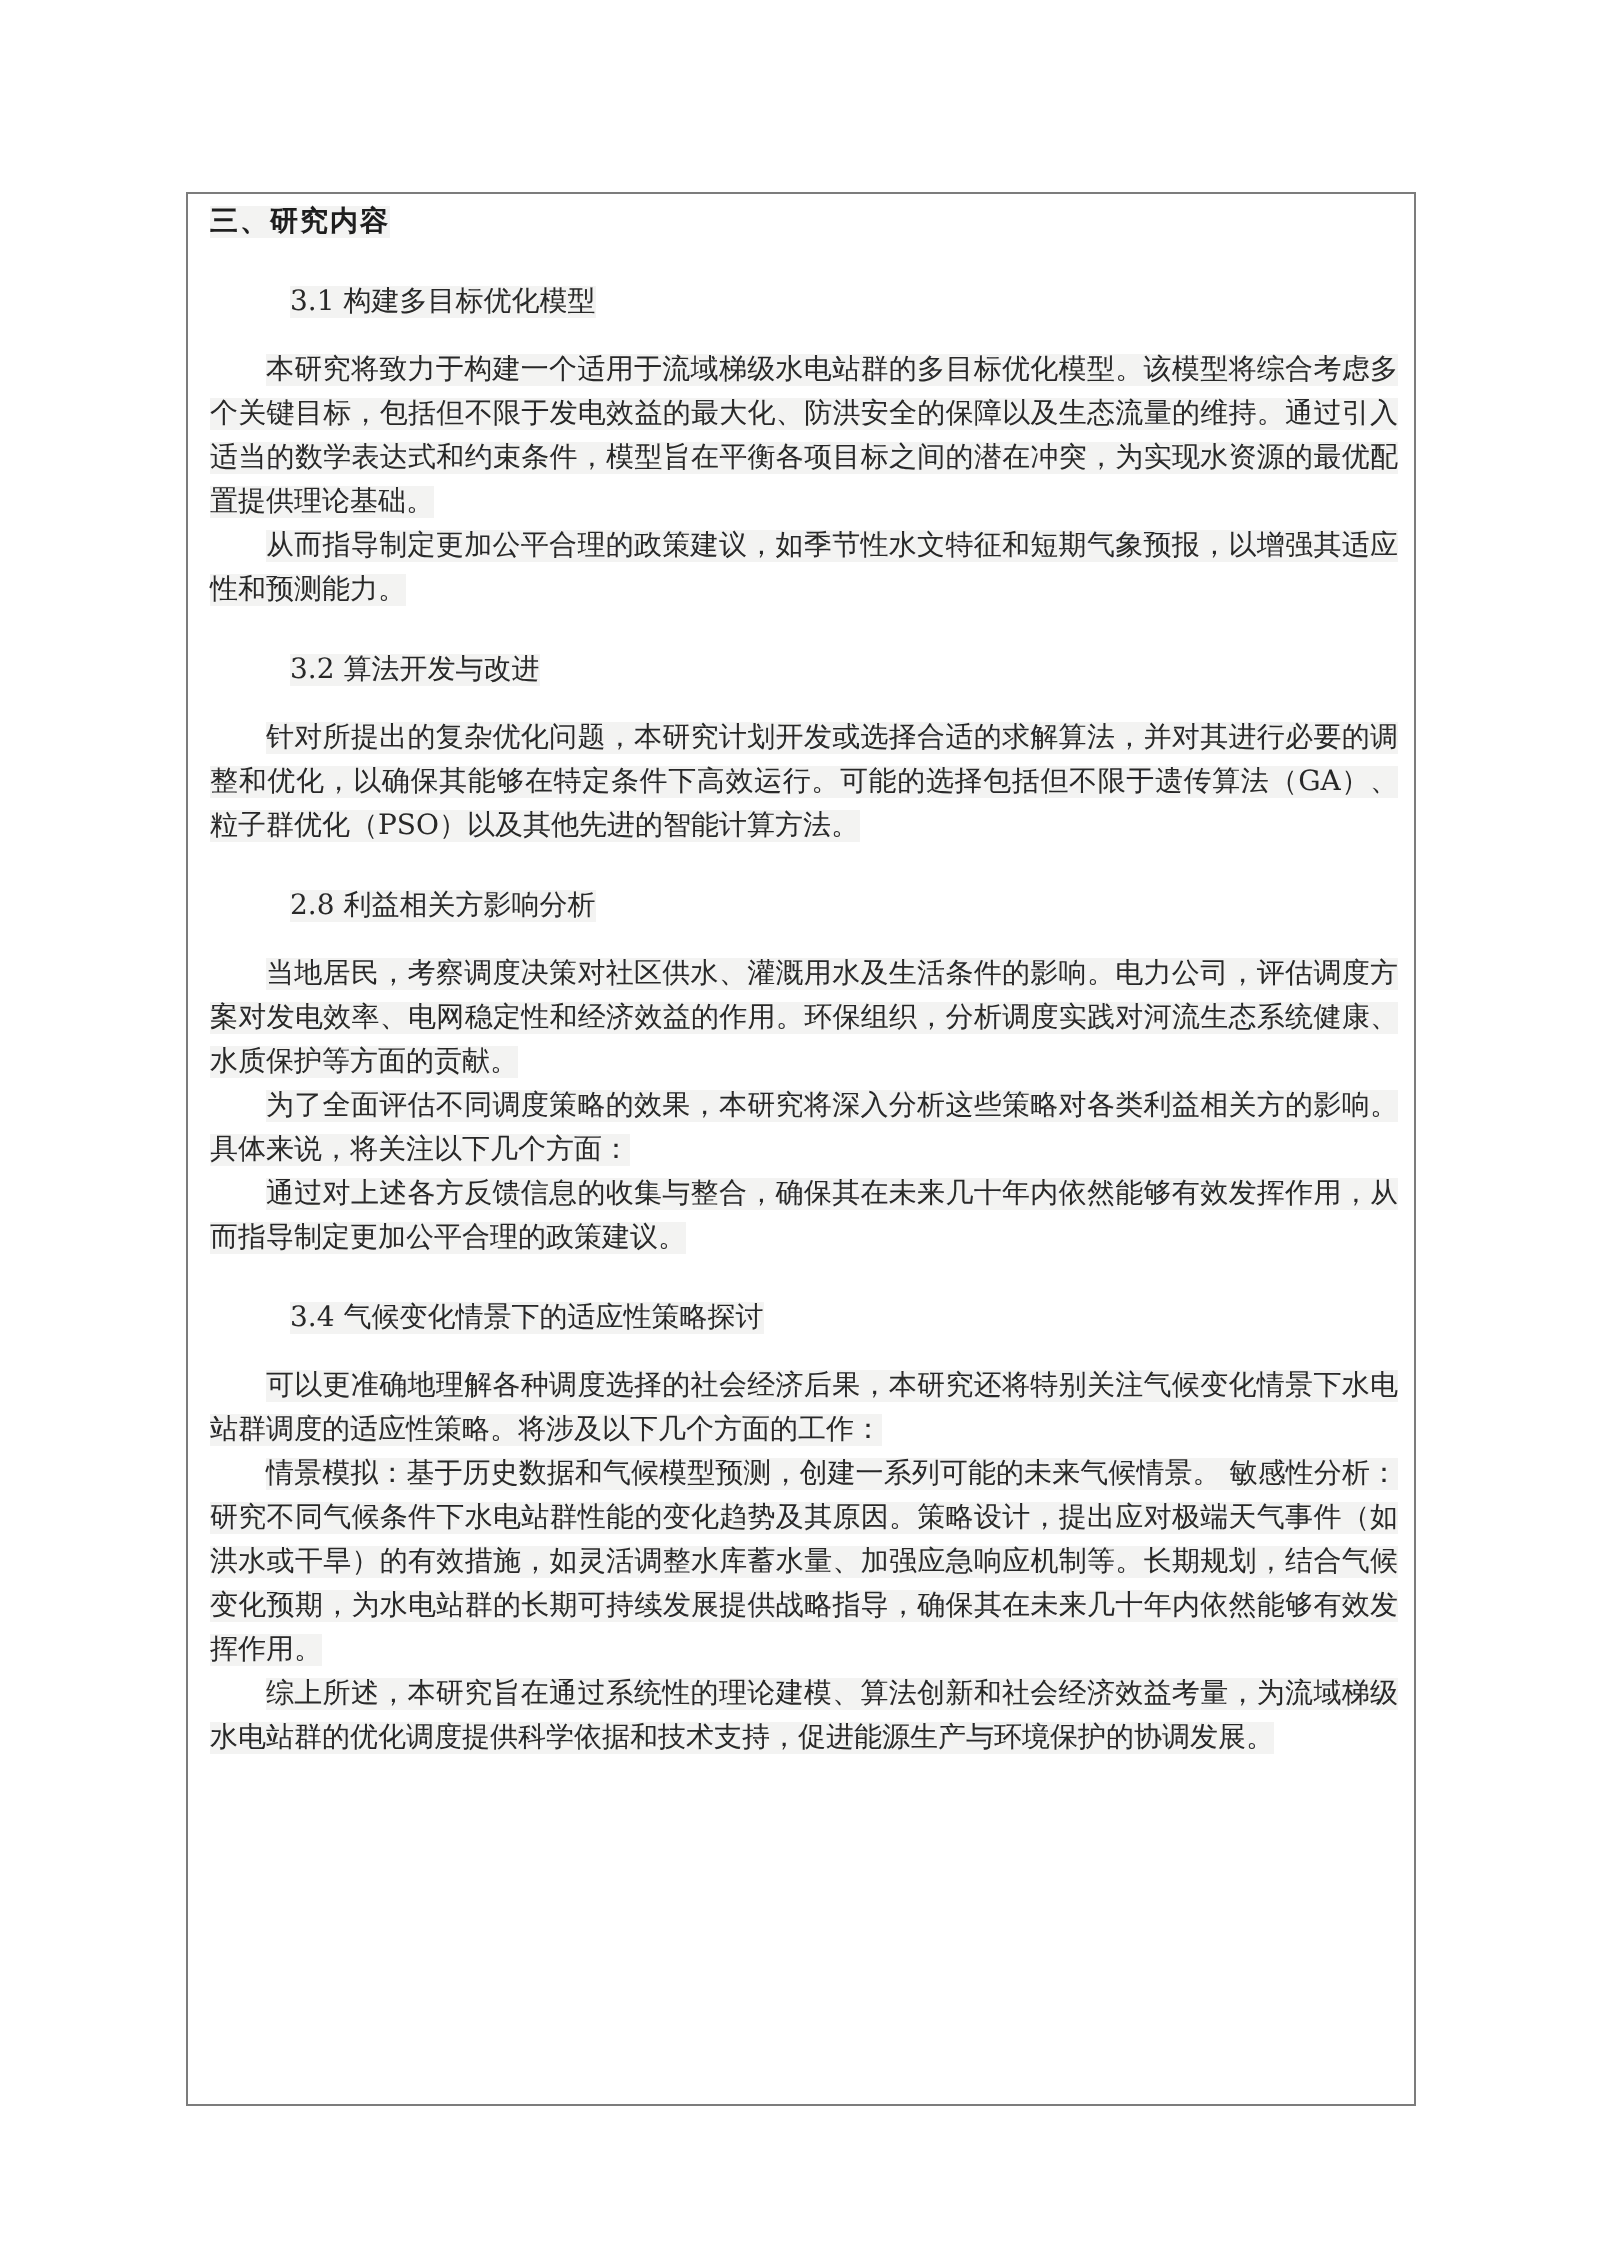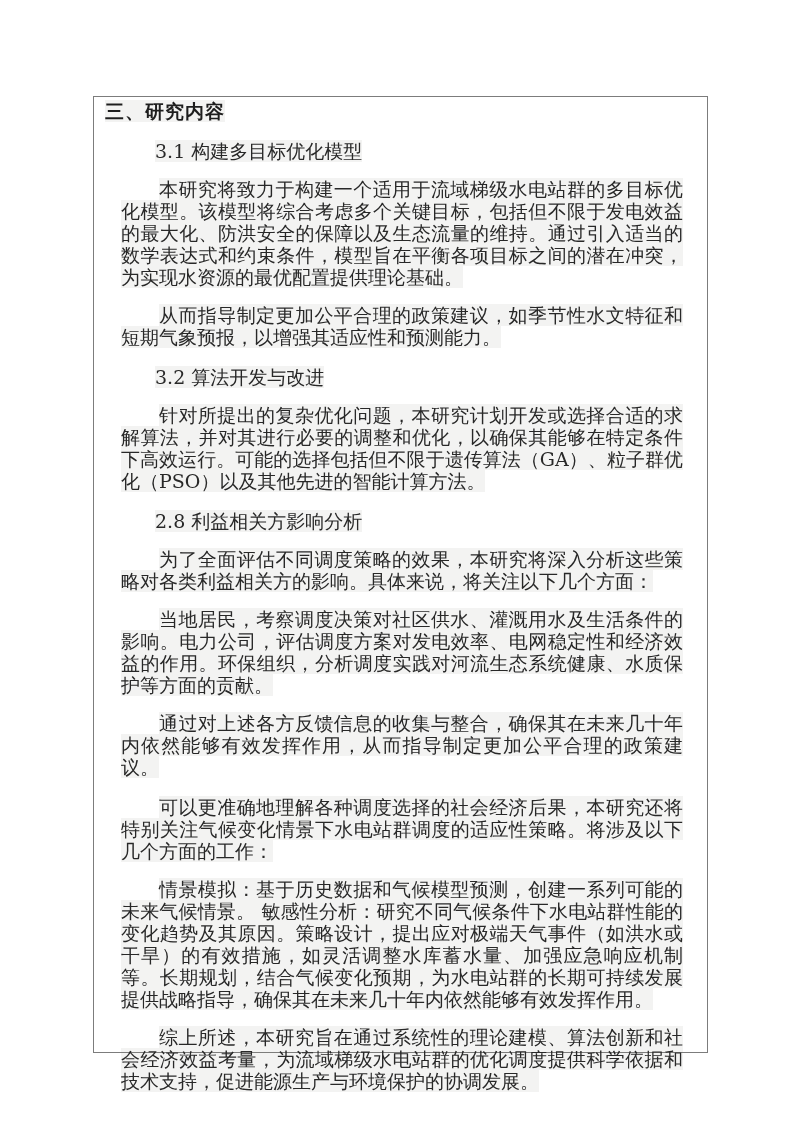--- a/index.html
+++ b/index.html
@@ -17,38 +17,38 @@
   .doc-cell {
     position: absolute;
     left: 93px;
     top: 96px;
     width: 615px;
     height: 957px;
     box-sizing: border-box;
     border: 1px solid #7c7c7c;
     padding: 3px 8px 0 11px;
     color: #282828;
-    font-size: 19px;
+    font-size: 14px;
     line-height: 22px;
     background: #ffffff;
   }
   .cell-header {
     font-weight: bold;
     letter-spacing: 1px;
     color: #1e1e1e;
   }
   .section {
     margin-top: 18px;
   }
   .sec-title {
     text-indent: 2em;
     margin: 12px;
   }
   .para {
-    margin: 16px;
+    margin: 0;
     text-indent: 2em;
     text-align: justify;
     text-justify: inter-ideograph;
     text-align-last: left;
   }
   
   .txt {
     background: rgba(142, 136, 127, 0.10);
     box-decoration-break: clone;
     -webkit-box-decoration-break: clone;
@@ -69,24 +69,25 @@
     <p class="para"><span class="txt">从而指导制定更加公平合理的政策建议，如季节性水文特征和短期气象预报，以增强其适应性和预测能力。</span></p>
   </div>
 
   <div class="section">
     <p class="sec-title"><span class="txt">3.2 算法开发与改进</span></p>
     <p class="para"><span class="txt">针对所提出的复杂优化问题，本研究计划开发或选择合适的求解算法，并对其进行必要的调整和优化，以确保其能够在特定条件下高效运行。可能的选择包括但不限于遗传算法（GA）、粒子群优化（PSO）以及其他先进的智能计算方法。</span></p>
   </div>
 
   <div class="section">
     <p class="sec-title"><span class="txt">2.8 利益相关方影响分析</span></p>
+    <p class="para"><span class="txt">当地居民，考察调度决策对社区供水、灌溉用水及生活条件的影响。电力公司，评估调度方案对发电效率、电网稳定性和经济效益的作用。环保组织，分析调度实践对河流生态系统健康、水质保护等方面的贡献。</span></p>
     <p class="para"><span class="txt">为了全面评估不同调度策略的效果，本研究将深入分析这些策略对各类利益相关方的影响。具体来说，将关注以下几个方面：</span></p>
-    <p class="para"><span class="txt">当地居民，考察调度决策对社区供水、灌溉用水及生活条件的影响。电力公司，评估调度方案对发电效率、电网稳定性和经济效益的作用。环保组织，分析调度实践对河流生态系统健康、水质保护等方面的贡献。</span></p>
     <p class="para"><span class="txt">通过对上述各方反馈信息的收集与整合，确保其在未来几十年内依然能够有效发挥作用，从而指导制定更加公平合理的政策建议。</span></p>
   </div>
 
   <div class="section">
+    <p class="sec-title"><span class="txt">3.4 气候变化情景下的适应性策略探讨</span></p>
     <p class="para"><span class="txt">可以更准确地理解各种调度选择的社会经济后果，本研究还将特别关注气候变化情景下水电站群调度的适应性策略。将涉及以下几个方面的工作：</span></p>
     <p class="para"><span class="txt">情景模拟：基于历史数据和气候模型预测，创建一系列可能的未来气候情景。 敏感性分析：研究不同气候条件下水电站群性能的变化趋势及其原因。策略设计，提出应对极端天气事件（如洪水或干旱）的有效措施，如灵活调整水库蓄水量、加强应急响应机制等。长期规划，结合气候变化预期，为水电站群的长期可持续发展提供战略指导，确保其在未来几十年内依然能够有效发挥作用。</span></p>
     <p class="para"><span class="txt">综上所述，本研究旨在通过系统性的理论建模、算法创新和社会经济效益考量，为流域梯级水电站群的优化调度提供科学依据和技术支持，促进能源生产与环境保护的协调发展。</span></p>
   </div>
 
 </div>
 
 </body></html>

